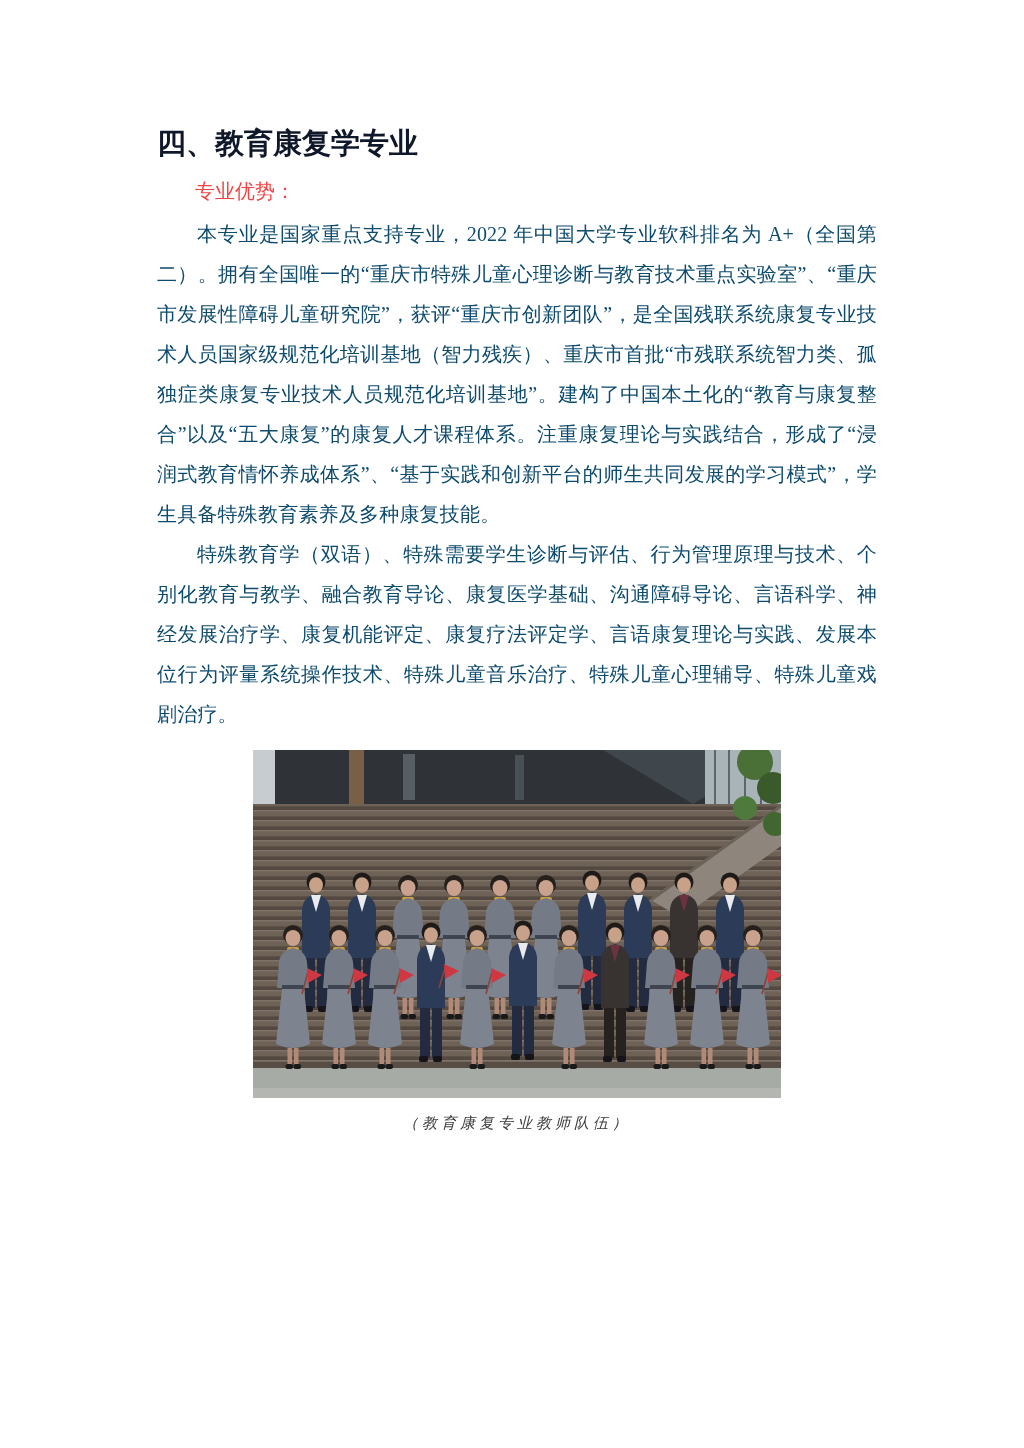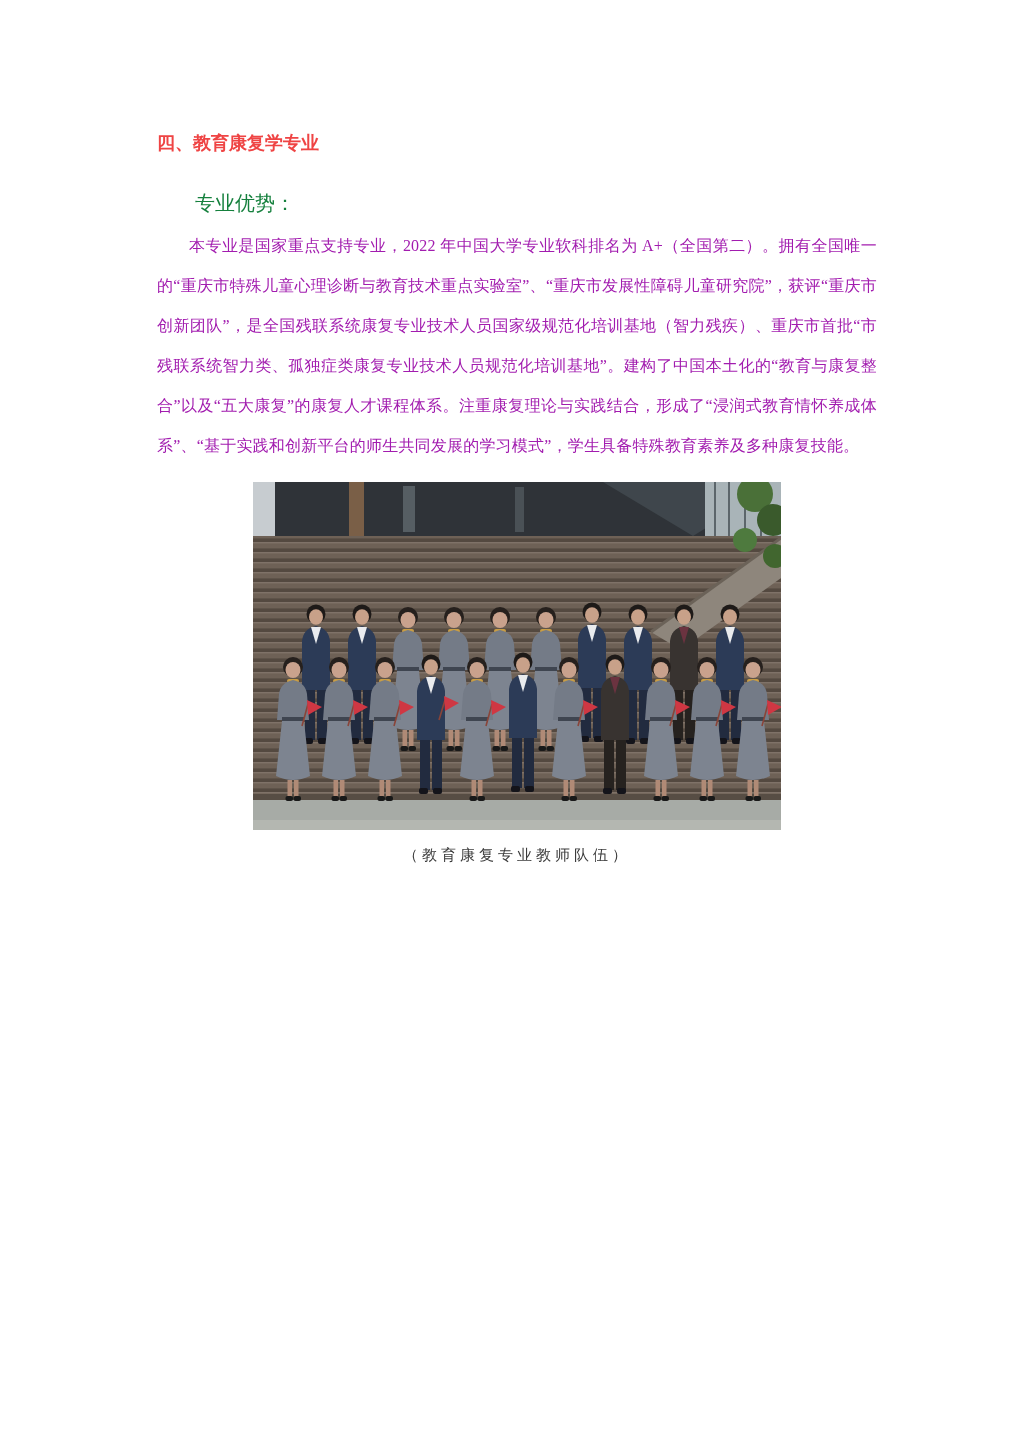--- a/index.html
+++ b/index.html
@@ -3,51 +3,52 @@
 <meta charset="utf-8">
 <style>
   html,body{margin:0;padding:0;background:#ffffff;}
   body{
     width:1024px;height:1448px;overflow:hidden;
     font-family:"Liberation Serif","DejaVu Serif",serif;
     color:#141414;
   }
   .page{box-sizing:border-box;width:1024px;height:1448px;padding:128px 147px 0 157px;background:#fff;}
   .doc-title{
-    font-size:18px;font-weight:bold;line-height:30px;margin:0 0 32px 0;color:#ef4444;
+    font-size:29px;font-weight:bold;line-height:30px;margin:0 0 20px 0;color:#0f172a;
   }
   .sub-heading{
     font-size:20px;font-weight:normal;line-height:26px;
-    margin:12px 0 10px 38px;color:#15803d;
+    margin:12px 0 10px 38px;color:#ef4444;
   }
   .body-para{
-    font-size:16px;line-height:40px;margin:0;
-    text-align:justify;text-indent:2em;letter-spacing:0.2px;color:#a21caf;
+    font-size:20px;line-height:40px;margin:0;
+    text-align:justify;text-indent:2em;letter-spacing:0.2px;color:#0c4a6e;
   }
-  figure{margin:16px 0 12px 0;}
+  figure{margin:16px 0 12px 0;font-style:italic;}
   .photo-frame{width:528px;height:348px;margin:0 auto;overflow:hidden;}
   .photo-frame svg{display:block;}
   figcaption{
     text-align:center;font-size:15px;letter-spacing:4px;
     color:#3b3b3b;margin-top:16px;
   }
 </style>
 </head>
 <body>
 
 <div class="page">
 
   <h1 class="doc-title">四、教育康复学专业</h1>
 
   <section>
     <h2 class="sub-heading">专业优势：</h2>
     <p class="body-para">本专业是国家重点支持专业，2022 年中国大学专业软科排名为 A+（全国第二）。拥有全国唯一的“重庆市特殊儿童心理诊断与教育技术重点实验室”、“重庆市发展性障碍儿童研究院”，获评“重庆市创新团队”，是全国残联系统康复专业技术人员国家级规范化培训基地（智力残疾）、重庆市首批“市残联系统智力类、孤独症类康复专业技术人员规范化培训基地”。建构了中国本土化的“教育与康复整合”以及“五大康复”的康复人才课程体系。注重康复理论与实践结合，形成了“浸润式教育情怀养成体系”、“基于实践和创新平台的师生共同发展的学习模式”，学生具备特殊教育素养及多种康复技能。</p>
   </section>
 
   <section>
+    <p class="body-para">特殊教育学（双语）、特殊需要学生诊断与评估、行为管理原理与技术、个别化教育与教学、融合教育导论、康复医学基础、沟通障碍导论、言语科学、神经发展治疗学、康复机能评定、康复疗法评定学、言语康复理论与实践、发展本位行为评量系统操作技术、特殊儿童音乐治疗、特殊儿童心理辅导、特殊儿童戏剧治疗。</p>
   </section>
 
 
   <figure>
     <div class="photo-frame">
 
       <svg width="528" height="348" viewBox="0 0 528 348" xmlns="http://www.w3.org/2000/svg">
         <defs>
           <pattern id="steps" width="528" height="10" patternUnits="userSpaceOnUse">
             <rect width="528" height="10" fill="#6e6156"></rect>

